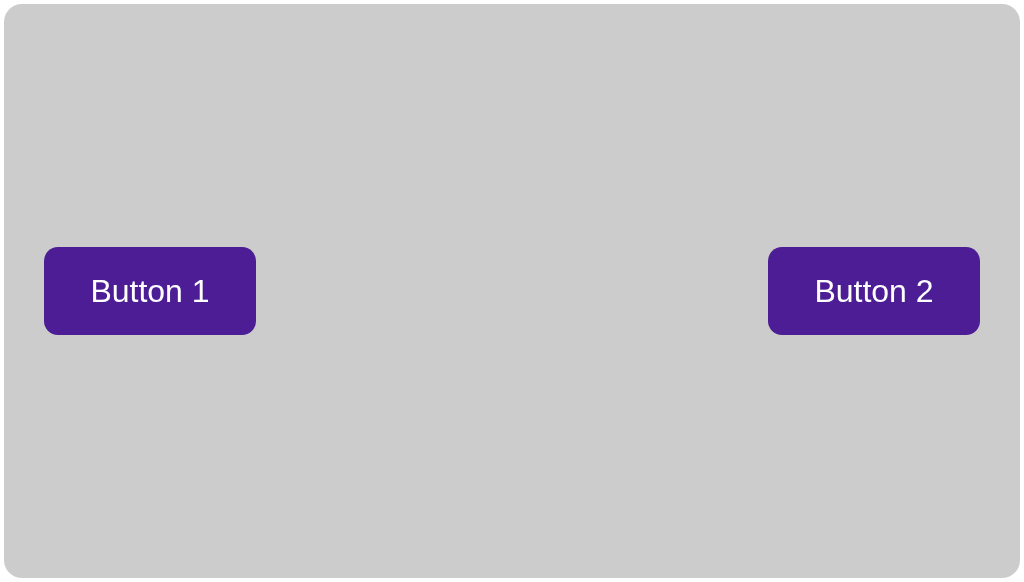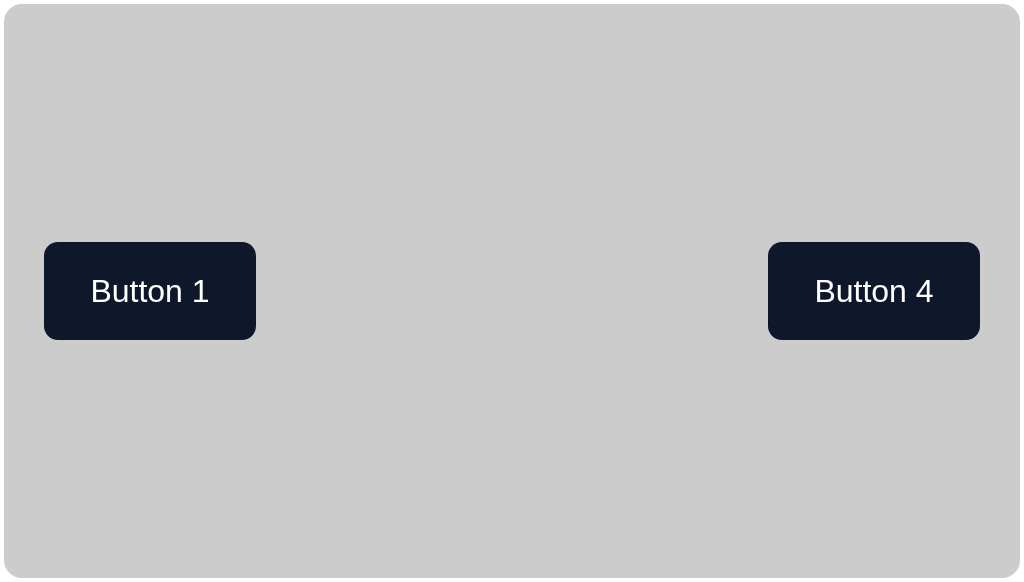--- a/index.html
+++ b/index.html
@@ -21,33 +21,33 @@
       flex: 1;
       background: #cccccc;
       border-radius: 18px;
       display: flex;
       align-items: center;
       justify-content: space-between;
       padding: 0 40px;
     }
     .btn {
       width: 212px;
-      height: 98px;
-      background: #0f172a;
+      height: 88px;
+      background: #4c1d95;
       color: #ffffff;
       border: none;
       border-radius: 14px;
       font-size: 32px;
       font-weight: 400;
       cursor: pointer;
       display: flex;
       align-items: center;
       justify-content: center;
       font-family: inherit;
     }
   </style>
 </head>
 <body>
 
 <div class="panel">
   <button class="btn">Button 1</button>
-  <button class="btn">Button 4</button>
+  <button class="btn">Button 2</button>
 </div>
 
 </body></html>

